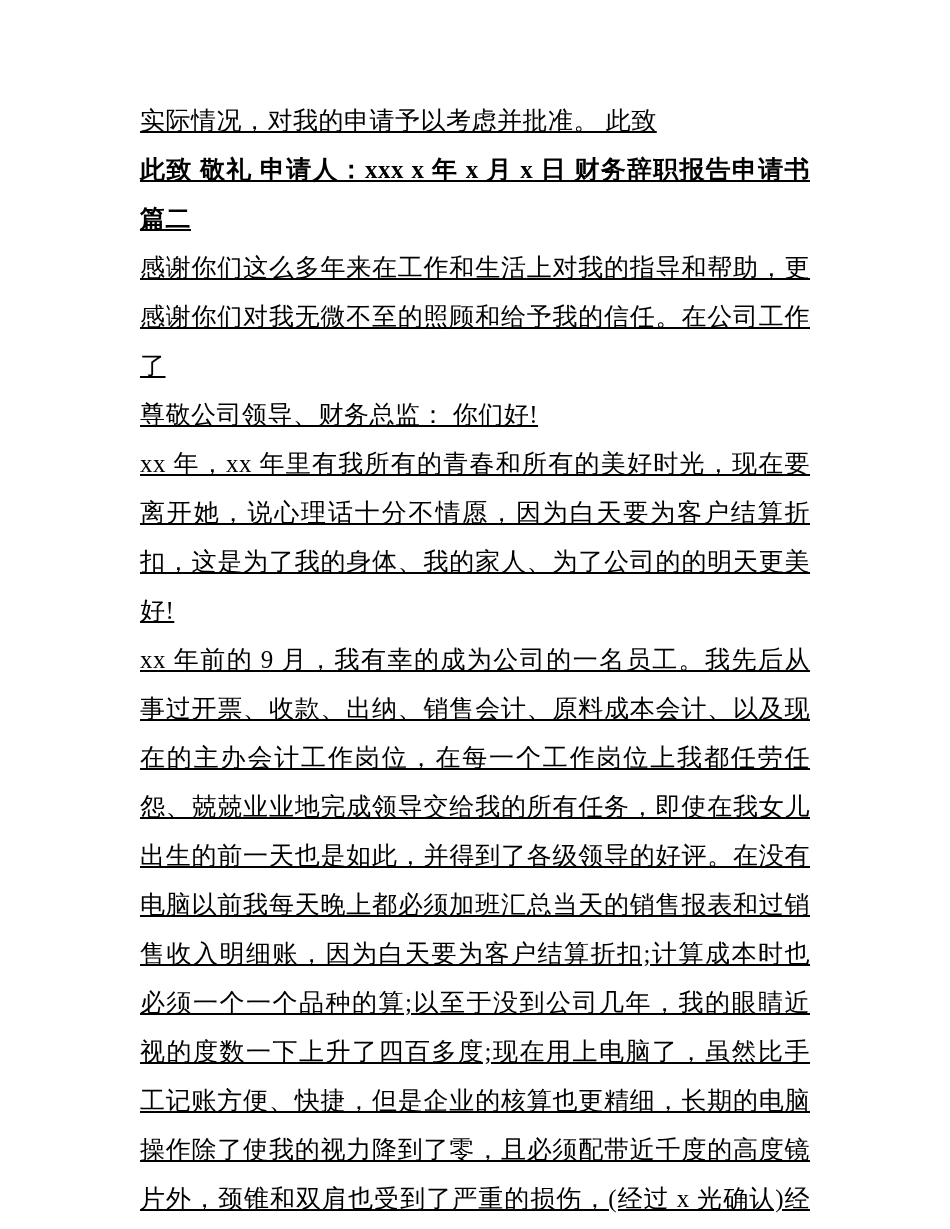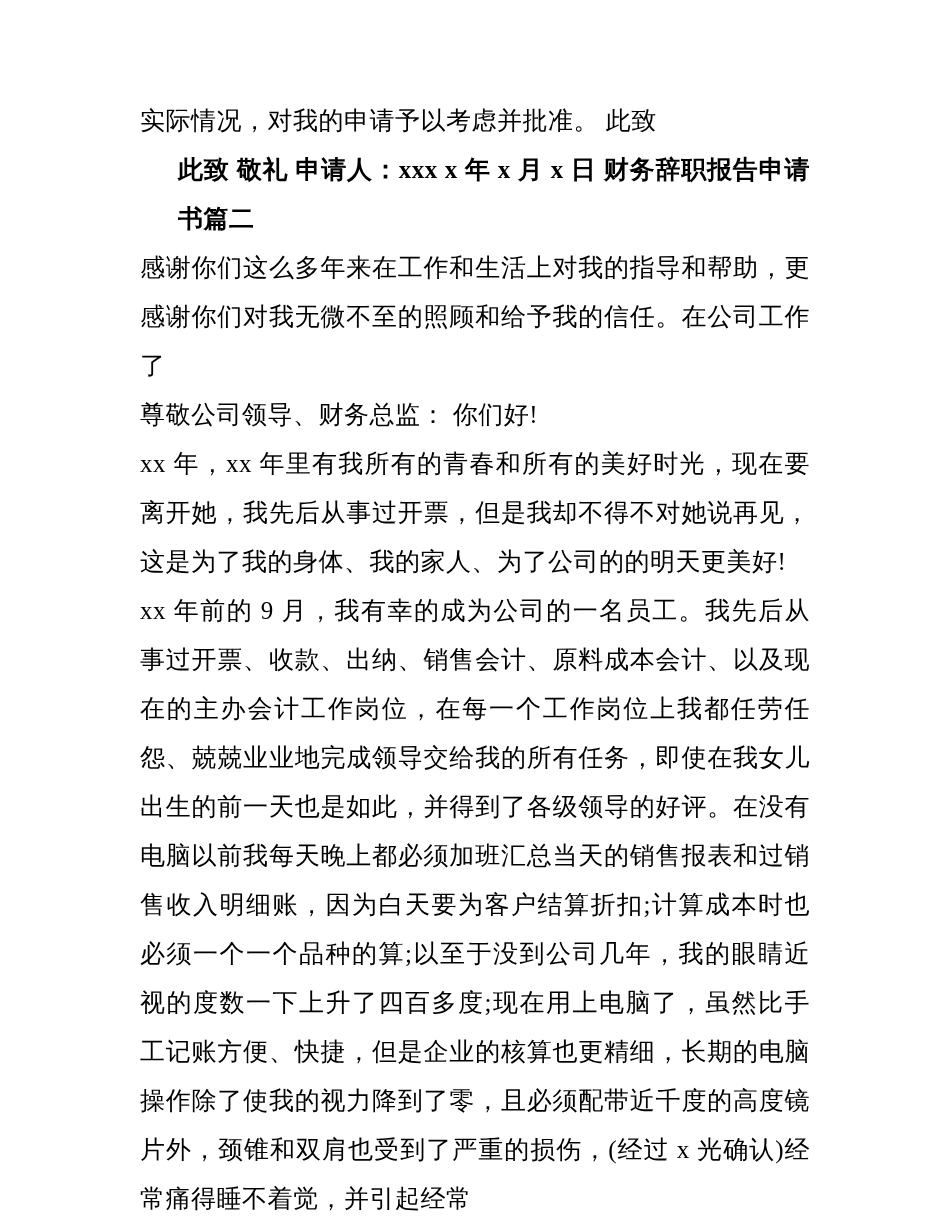--- a/index.html
+++ b/index.html
@@ -25,31 +25,31 @@
     font-size: 25px;
     line-height: 49px;
     letter-spacing: 0.5px;
     text-align: justify;
     text-justify: inter-ideograph;
   }
   .para {
     margin: 0 0 0 0;
     text-indent: 0;
     word-break: break-all;
+    text-decoration: underline;
   }
   .para.bold {
     font-weight: bold;
-    margin-left: 38px;
   }
 </style>
 </head>
 <body>
 
 <div class="page">
   <div class="doc-body">
     <p class="para">实际情况，对我的申请予以考虑并批准。 此致</p>
     <p class="para bold">此致 敬礼 申请人：xxx x 年 x 月 x 日 财务辞职报告申请书篇二</p>
     <p class="para">感谢你们这么多年来在工作和生活上对我的指导和帮助，更感谢你们对我无微不至的照顾和给予我的信任。在公司工作了</p>
     <p class="para">尊敬公司领导、财务总监： 你们好!</p>
-    <p class="para">xx 年，xx 年里有我所有的青春和所有的美好时光，现在要离开她，我先后从事过开票，但是我却不得不对她说再见，这是为了我的身体、我的家人、为了公司的的明天更美好!</p>
+    <p class="para">xx 年，xx 年里有我所有的青春和所有的美好时光，现在要离开她，说心理话十分不情愿，因为白天要为客户结算折扣，这是为了我的身体、我的家人、为了公司的的明天更美好!</p>
     <p class="para">xx 年前的 9 月，我有幸的成为公司的一名员工。我先后从事过开票、收款、出纳、销售会计、原料成本会计、以及现在的主办会计工作岗位，在每一个工作岗位上我都任劳任怨、兢兢业业地完成领导交给我的所有任务，即使在我女儿出生的前一天也是如此，并得到了各级领导的好评。在没有电脑以前我每天晚上都必须加班汇总当天的销售报表和过销售收入明细账，因为白天要为客户结算折扣;计算成本时也必须一个一个品种的算;以至于没到公司几年，我的眼睛近视的度数一下上升了四百多度;现在用上电脑了，虽然比手工记账方便、快捷，但是企业的核算也更精细，长期的电脑操作除了使我的视力降到了零，且必须配带近千度的高度镜片外，颈锥和双肩也受到了严重的损伤，(经过 x 光确认)经常痛得睡不着觉，并引起经常</p>
   </div>
 </div>
 
 </body></html>

